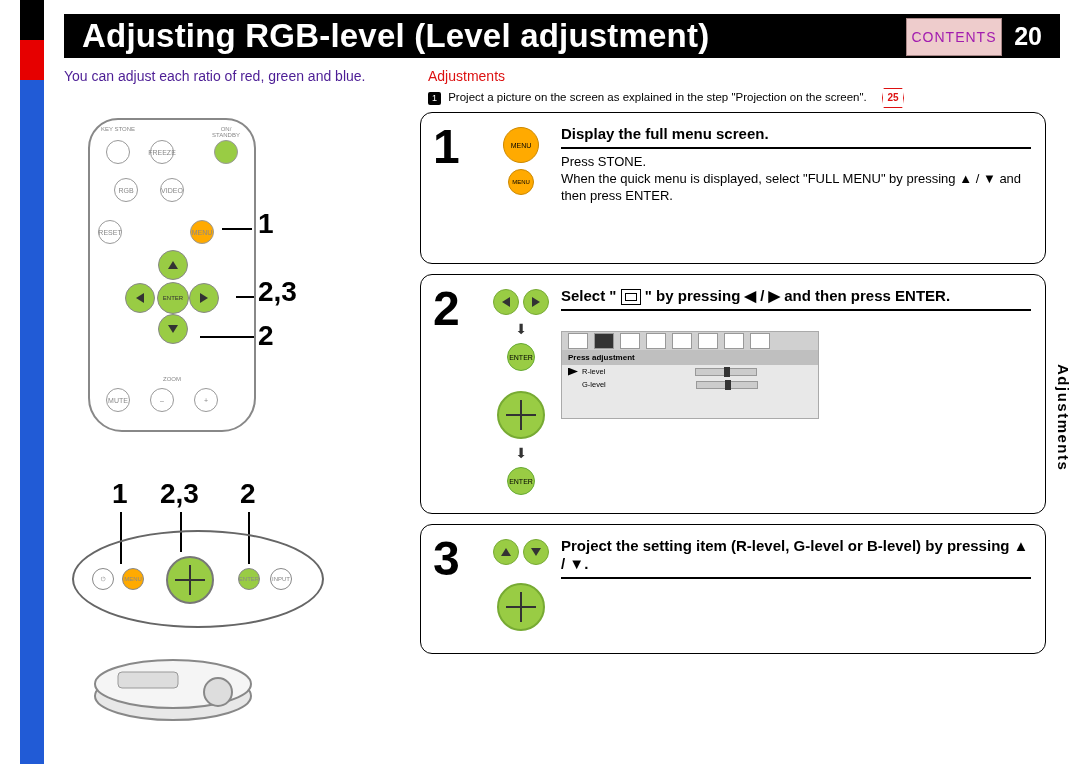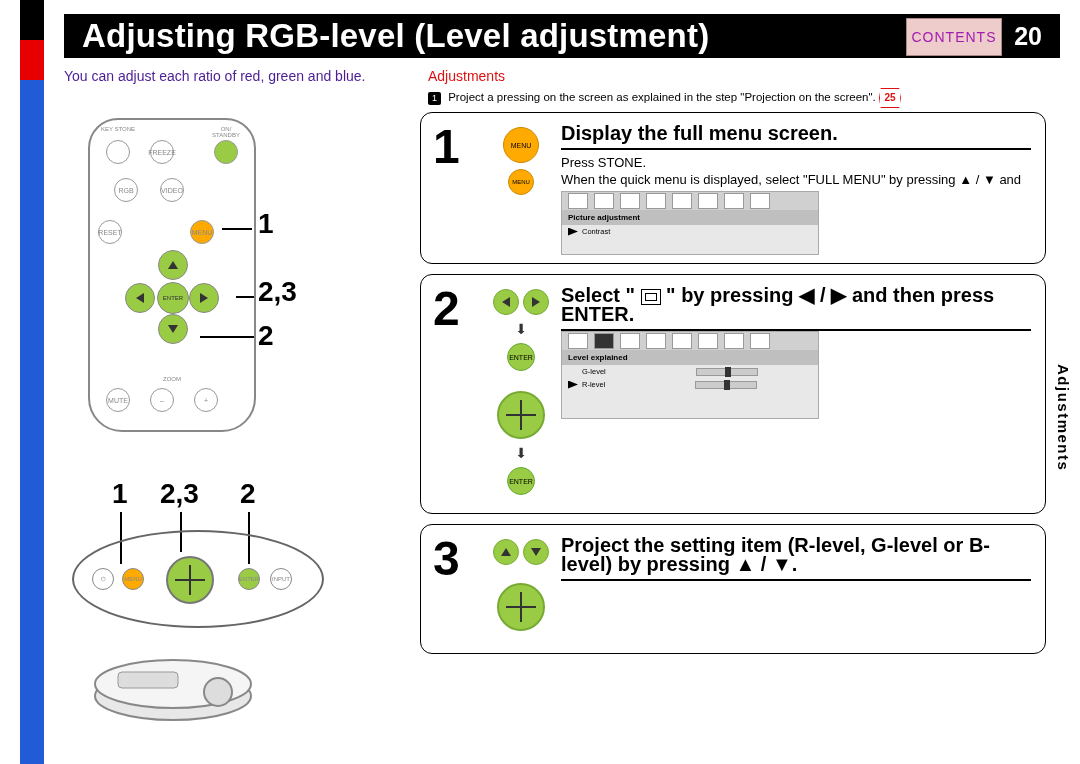--- a/index.html
+++ b/index.html
@@ -11,21 +11,21 @@
   .seg-blue{flex:1;background:#215bd6}
   .left-color-bar{display:flex;flex-direction:column}
   .title-bar{position:absolute;top:14px;left:64px;right:20px;height:44px;background:#000}
   .title-bar h1{position:absolute;left:18px;top:0;margin:0;color:#fff;font-size:33px;font-weight:bold;line-height:44px;letter-spacing:.2px}
   .contents-btn{position:absolute;right:58px;top:4px;width:94px;height:36px;background:#ecc;border:1px solid #a88;display:flex;align-items:center;justify-content:center;font-size:14px;color:#a21caf;letter-spacing:1px}
   .pg-num{position:absolute;right:18px;top:0;color:#fff;font-size:25px;line-height:44px;font-weight:bold}
   .intro{position:absolute;top:68px;left:64px;font-size:14px;color:#4c1d95}
   .prep-head{position:absolute;top:68px;left:428px;font-size:14px;color:#d11}
   .prep-line{position:absolute;top:88px;left:428px;right:40px;font-size:11.5px;color:#000;line-height:15px}
   .black-circ{display:inline-block;width:13px;height:13px;border-radius:2px;background:#000;color:#fff;font-size:9px;text-align:center;line-height:13px;margin-right:4px}
-  .hex-tag{display:inline-block;width:20px;height:18px;border:1.3px solid #d11;color:#d11;font-size:10px;text-align:center;line-height:18px;font-weight:bold;clip-path:polygon(8% 0,92% 0,100% 50%,92% 100%,8% 100%,0 50%);margin-left:0}
+  .hex-tag{display:inline-block;width:20px;height:18px;border:1.3px solid #d11;color:#d11;font-size:10px;text-align:center;line-height:18px;font-weight:bold;clip-path:polygon(8% 0,92% 0,100% 50%,92% 100%,8% 100%,0 50%);margin-left:12px}
   .side-tab{position:absolute;right:4px;top:328px;width:26px;height:180px;background:#fff;color:#000;font-size:15px;writing-mode:vertical-rl;text-align:center;display:flex;align-items:center;justify-content:center;font-weight:bold;letter-spacing:1.5px}
   .continued{position:absolute;right:60px;bottom:14px;color:#d11;font-size:14px}
   .continued .arrow{display:inline-block;margin-left:6px;width:24px;height:12px;background:#d11;clip-path:polygon(0 25%,60% 25%,60% 0,100% 50%,60% 100%,60% 75%,0 75%)}
 
   
   .remote{position:absolute;top:118px;left:88px;width:164px;height:310px;border:2px solid #888;border-radius:30px 30px 34px 34px;background:#fff}
   .rb{position:absolute;border:1.5px solid #999;border-radius:50%;display:flex;align-items:center;justify-content:center;font-size:7px;color:#888}
   .rb-sm{width:22px;height:22px}
   .rb-lbl{position:absolute;font-size:6px;color:#888;text-align:center;width:40px}
   .remote .dpad{position:absolute;top:125px;left:30px;width:104px;height:104px}
@@ -60,21 +60,21 @@
   .menu-ico{width:34px;height:34px;border-radius:50%;background:#fa0;border:1px solid #c80;display:flex;align-items:center;justify-content:center;font-size:7px;color:#000}
   .enter-ico{width:34px;height:34px;border-radius:50%;background:#9c4;border:1.5px solid #6a3;display:flex;align-items:center;justify-content:center;font-size:7px;color:#000}
   .joy-ico{width:44px;height:44px;border-radius:50%;background:#9c4;border:2px solid #7a3;position:relative}
   .joy-ico::before{content:"";position:absolute;left:15%;right:15%;top:48%;height:2px;background:#333}
   .joy-ico::after{content:"";position:absolute;top:15%;bottom:15%;left:48%;width:2px;background:#333}
   .pair-arrow{display:flex;gap:4px}
   .pair-arrow .circ{width:24px;height:24px;border-radius:50%;background:#9c4;border:1.5px solid #7a3;display:flex;align-items:center;justify-content:center}
   .arrow-dn{font-size:14px;color:#333}
 
   .step .body{position:absolute;left:140px;right:14px;top:12px;font-size:13px;line-height:17px}
-  .step .body b{font-size:20px}
+  .step .body b{font-size:15px}
   .step .hr{height:1.5px;background:#000;margin:4px 0}
   .mini-osd{position:absolute;width:256px;height:62px;background:#e8e8e8;border:1px solid #aaa}
   .mini-osd .tabrow{height:18px;background:#d0d0d0;display:flex;align-items:center;gap:6px;padding:0 6px}
   .tab-ic{width:18px;height:14px;background:#fff;border:1px solid #999}
   .mini-osd .label-row{font-size:8px;padding:3px 6px;background:#bfbfbf;font-weight:bold}
   .mini-osd .item-row{font-size:7.5px;padding:2px 6px;display:flex;align-items:center;gap:4px}
   .mini-osd .marker{width:10px;height:8px;background:#000;clip-path:polygon(0 0,100% 50%,0 100%)}
   .mini-osd2{height:86px}
 
   
@@ -101,21 +101,21 @@
     <h1>Adjusting RGB-level (Level adjustment)</h1>
     <div class="contents-btn">CONTENTS</div>
     <div class="pg-num">20</div>
   </div>
 
   <div class="intro">You can adjust each ratio of red, green and blue.</div>
 
   <div class="prep-head">Adjustments</div>
   <div class="prep-line">
     <span class="black-circ">1</span>
-    <span>Project a pressing on the screen as explained in the step "Projection on the screen".</span>
+    <span>Project a picture on the screen as explained in the step "Projection on the screen".</span>
     <span class="hex-tag">25</span>
   </div>
 
   <div class="side-tab">Adjustments</div>
 
   <div class="continued">
     <span>Projection</span><span class="arrow"></span>
   </div>
 
   <div class="remote">
@@ -213,37 +213,20 @@
     <div class="num">1</div>
     <div class="iconcol">
       <div class="menu-ico">MENU</div>
       <div class="menu-ico" style="width:24px;height:24px;font-size:6px">MENU</div>
     </div>
     <div class="body">
       <b>Display the full menu screen.</b>
       <div class="hr"></div>
       <div>Press STONE.</div>
       <div>When the quick menu is displayed, select "FULL MENU" by pressing ▲ / ▼ and then press ENTER.</div>
-    </div>
-    <div class="mini-osd">
-      <div class="tabrow">
-          <span class="tab-ic"></span>
-          <span class="tab-ic"></span>
-          <span class="tab-ic"></span>
-          <span class="tab-ic"></span>
-          <span class="tab-ic"></span>
-          <span class="tab-ic"></span>
-          <span class="tab-ic"></span>
-          <span class="tab-ic"></span>
-        </div>
-      <div class="label-row">Picture adjustment</div>
-      <div class="item-row">
-          <span class="marker"></span>
-          <span>Contrast</span>
-        </div>
     </div>
   </div>
 
   <div class="step step2">
     <div class="num">2</div>
     <div class="iconcol">
       <div class="pair-arrow">
         <span class="circ">
             <span class="tri tri-l"></span>
           </span>
@@ -272,37 +255,37 @@
       <div class="tabrow">
           <span class="tab-ic"></span>
           <span class="tab-ic" style="background:#333"></span>
           <span class="tab-ic"></span>
           <span class="tab-ic"></span>
           <span class="tab-ic"></span>
           <span class="tab-ic"></span>
           <span class="tab-ic"></span>
           <span class="tab-ic"></span>
         </div>
-      <div class="label-row">Level explained</div>
+      <div class="label-row">Press adjustment</div>
+      <div class="item-row">
+          <span class="marker"></span>
+          <span>R-level</span>
+          <span style="flex:.6"></span>
+          <span style="width:60px;height:6px;background:#ccc;border:1px solid #999;position:relative">
+            <span style="position:absolute;left:28px;top:-2px;width:6px;height:10px;background:#333"></span>
+          </span>
+        </div>
       <div class="item-row">
           <span style="width:10px"></span>
           <span>G-level</span>
           <span style="flex:.6"></span>
           <span style="width:60px;height:6px;background:#ccc;border:1px solid #999;position:relative">
             <span style="position:absolute;left:28px;top:-2px;width:6px;height:10px;background:#333"></span>
           </span>
         </div>
-      <div class="item-row">
-          <span class="marker"></span>
-          <span>R-level</span>
-          <span style="flex:.6"></span>
-          <span style="width:60px;height:6px;background:#ccc;border:1px solid #999;position:relative">
-            <span style="position:absolute;left:28px;top:-2px;width:6px;height:10px;background:#333"></span>
-          </span>
-        </div>
     </div>
   </div>
 
   <div class="step step3">
     <div class="num">3</div>
     <div class="iconcol">
       <div class="pair-arrow">
         <span class="circ">
             <span class="tri tri-u"></span>
           </span>

